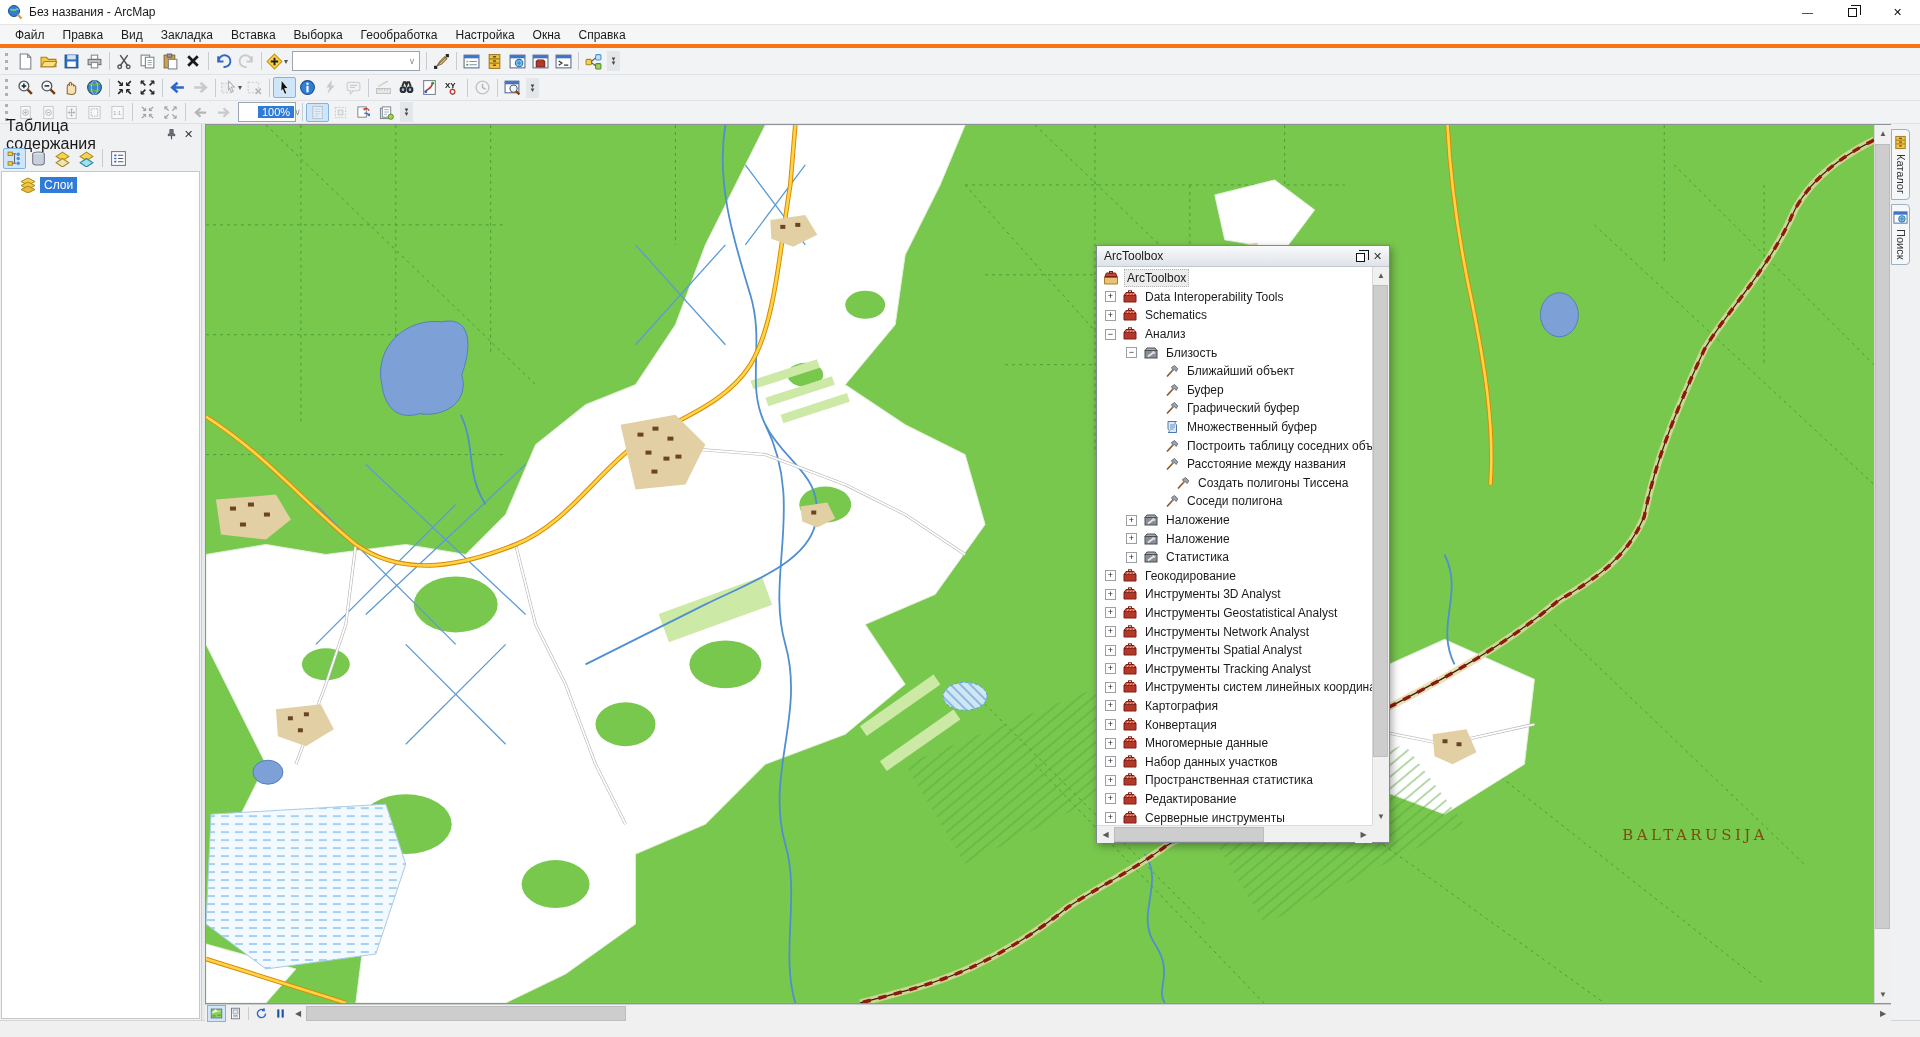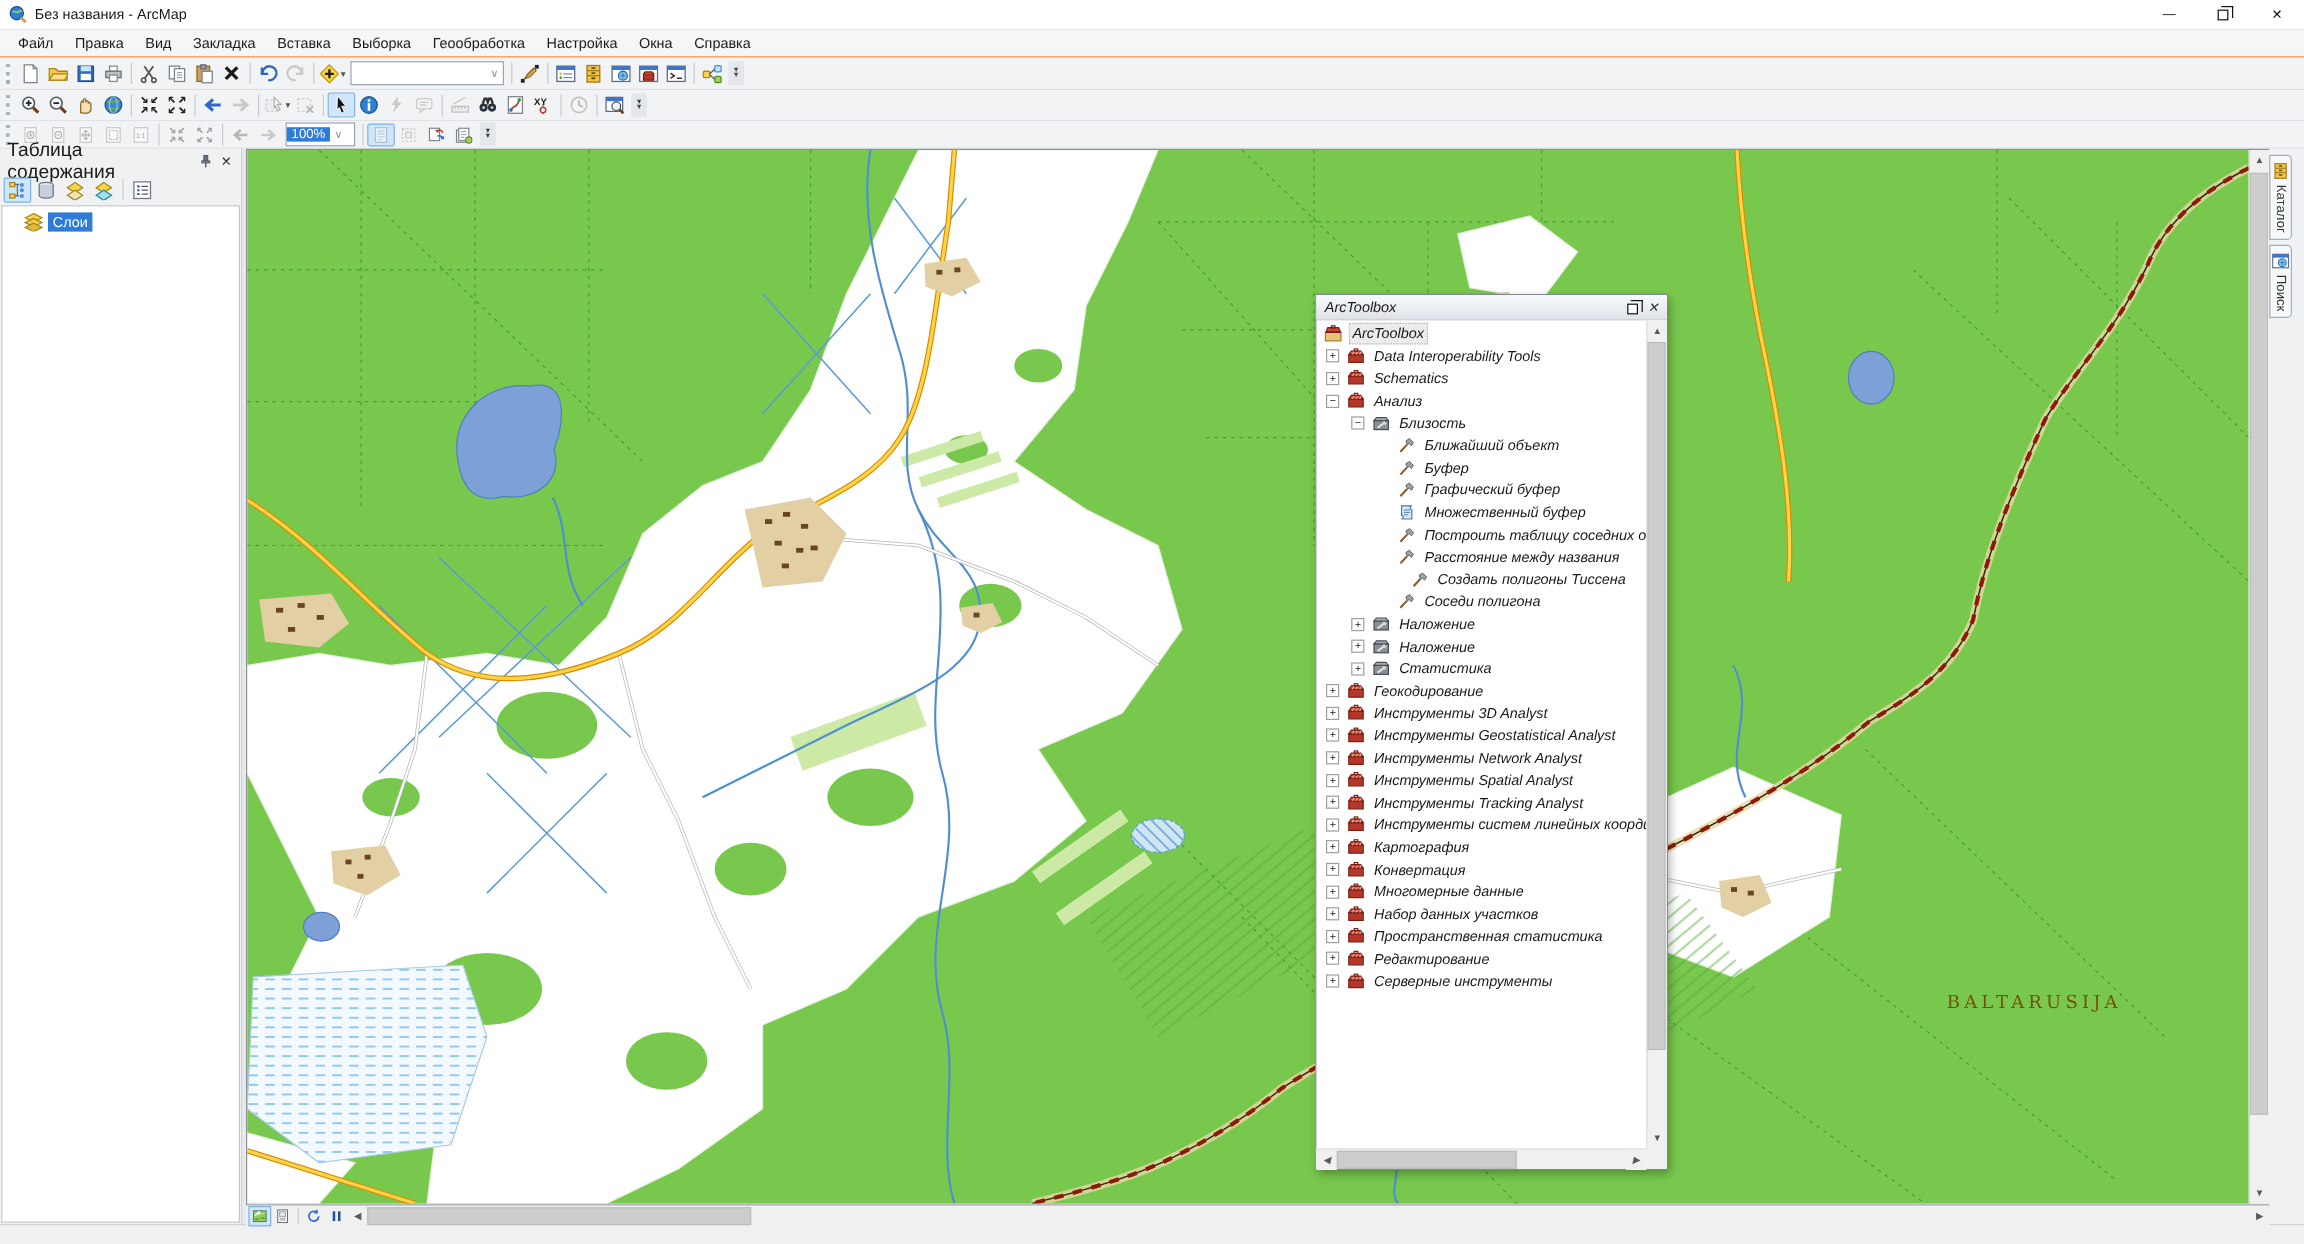--- a/index.html
+++ b/index.html
@@ -8,38 +8,38 @@
   
   #titlebar { height:25px; background:#ffffff; display:flex; align-items:center; border-bottom:1px solid #e5e5e5; }
   #app-icon { width:16px; height:16px; margin:0 6px 0 7px; }
   #title-text { font-size:12px; }
   #win-btns { margin-left:auto; display:flex; height:100%; }
   .win-btn { width:45px; height:100%; display:flex; align-items:center; justify-content:center; font-size:11px; color:#111; }
   .restore-glyph { width:9px; height:9px; border:1px solid #111; position:relative; background:#fff; }
   .restore-glyph::before { content:""; position:absolute; left:2px; top:-4px; width:9px; height:9px; border:1px solid #111; border-left:none; border-bottom:none; }
 
   
-  #menubar { height:23px; background:#f5f6f7; display:flex; align-items:center; padding-left:6px; border-bottom:1px solid #f97316; }
+  #menubar { height:23px; background:#f5f6f7; display:flex; align-items:center; padding-left:6px; border-bottom:4px solid #f97316; }
   .menu-item { padding:3px 9px; }
 
   
   .trow { display:flex; align-items:center; background:#f2f3f5; border-bottom:1px solid #dfe2e6; padding:1px 3px; }
   #toolbar-standard { height:27px; } #toolbar-tools { height:26px; } #toolbar-layout { height:23px; }
   .grip { width:5px; height:17px; border-left:3px dotted #a9b1ba; margin:0 4px 0 2px; }
   .sep { width:1px; height:18px; background:#c7ccd2; margin:0 3px; }
   .tb { min-width:23px; height:21px; display:flex; align-items:center; justify-content:center; border:1px solid transparent; border-radius:2px; }
   .tb svg { width:17px; height:17px; }
   #toolbar-layout .tb { height:19px; } #toolbar-layout .tb svg { width:15px; height:15px; }
   .tb.active { background:#cfe6fa; border-color:#7fb2e5; }
   .tb.dis svg { filter:grayscale(1) opacity(.42); }
   .tb.dd::after { content:"▾"; font-size:8px; color:#555; margin-left:1px; }
   .combo { height:20px; background:#fff; border:1px solid #9aa5b1; display:flex; align-items:center; margin:0 3px; }
   .combo .cval { flex:1; padding:0 4px; font-size:11px; white-space:nowrap; }
   .combo .chev { width:14px; color:#8a939c; font-size:9px; text-align:center; }
-  .cval.sel { background:#2e7bd9; color:#fff; align-self:center; flex:0 0 auto; margin-left:0; }
+  .cval.sel { background:#2e7bd9; color:#fff; align-self:center; flex:0 0 auto; margin-left:19px; }
   .ovf { width:13px; height:20px; margin-left:2px; background:#e4e7ea; display:flex; flex-direction:column; align-items:center; justify-content:center; font-size:7px; color:#444; line-height:4px; }
 
   
   #content { display:flex; height:896px; }
 
   
   #toc-panel { width:202px; background:#f0f1f3; display:flex; flex-direction:column; border-right:1px solid #c9ccd1; }
   #toc-header { height:21px; display:flex; align-items:center; padding:0 4px 0 6px; }
   #toc-title { flex:1; font-size:16px; }
   .hd-btn { width:17px; height:17px; display:flex; align-items:center; justify-content:center; color:#333; font-size:11px; }
@@ -66,21 +66,21 @@
 
   
   #right-tabs { width:29px; background:#f0f1f3; padding-top:3px; }
   .side-tab { writing-mode:vertical-rl; display:flex; align-items:center; gap:4px; background:#f6f7f8; border:1px solid #9db0c4; border-radius:0 4px 4px 0; padding:5px 1px; margin:2px 0 4px 0; font-size:11px; color:#333; }
   .side-tab svg { width:15px; height:15px; writing-mode:horizontal-tb; }
 
   
   #status-bar { height:17px; background:#f0f0f0; border-top:1px solid #d4d4d4; }
 
   
-  #atb { position:absolute; left:1096px; top:245px; width:294px; height:730px; background:#fff; border:1px solid #7f8893; box-shadow:2px 3px 8px rgba(0,0,0,.35); display:flex; flex-direction:column;font-style:italic; }
+  #atb { position:absolute; left:1096px; top:245px; width:294px; height:598px; background:#fff; border:1px solid #7f8893; box-shadow:2px 3px 8px rgba(0,0,0,.35); display:flex; flex-direction:column; }
   #atb-title { height:21px; background:linear-gradient(#f8fafc,#dfe3e8); display:flex; align-items:center; padding:0 3px 0 7px; border-bottom:1px solid #c3c9d1; }
   #atb-title-text { flex:1; font-size:12px; }
   #atb-body { flex:1; display:flex; min-height:0; }
   #atb-tree { flex:1; overflow:hidden; padding-top:2px; }
   .atrow { height:18.6px; display:flex; align-items:center; white-space:nowrap; }
   .atrow .exp { width:11px; height:11px; border:1px solid #9aa0a6; background:#fff; font-size:9px; line-height:9px; text-align:center; color:#222; margin-right:6px; flex:0 0 auto; }
   .atrow svg { width:16px; height:16px; margin-right:5px; flex:0 0 auto; }
   .atlabel { font-size:12px; padding:1px 2px; }
   .atlabel.selsoft { background:#ececec; border:1px dotted #b5b5b5; }
   #atb-hscroll { height:17px; display:flex; background:#f0f0f0; border-top:1px solid #dcdcdc; }

